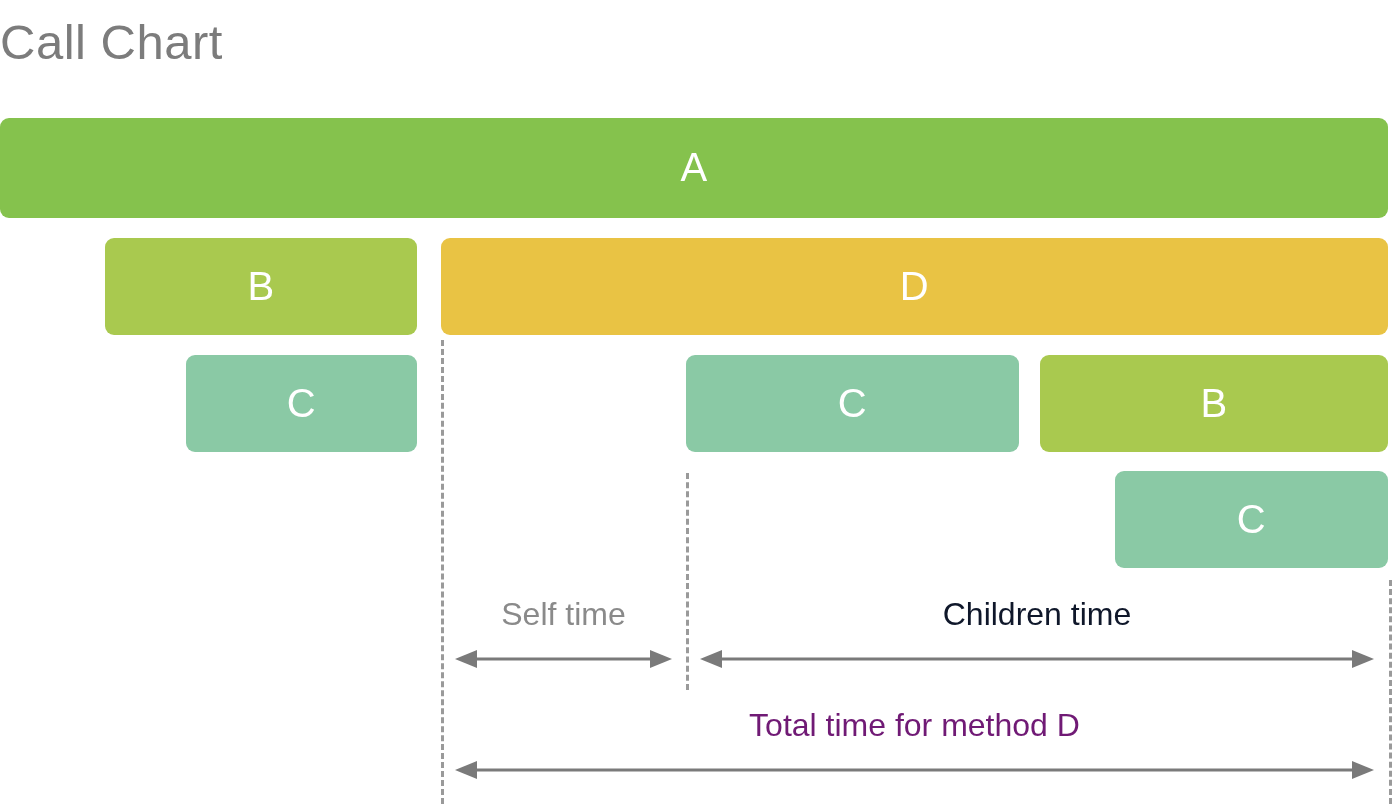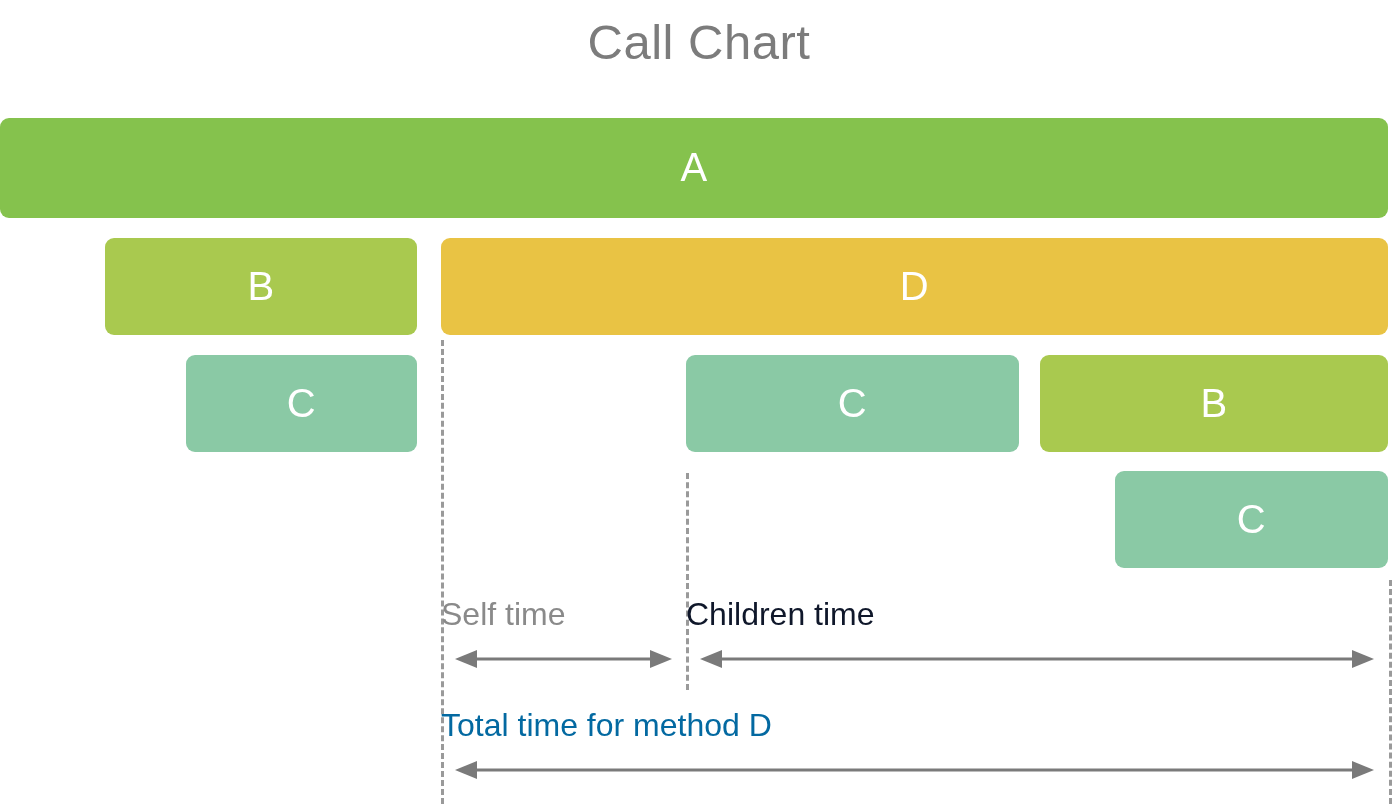--- a/index.html
+++ b/index.html
@@ -18,21 +18,21 @@
     background: #ffffff;
     overflow: hidden;
   }
 
   
   .chart-title {
     position: absolute;
     left: 0;
     top: 8px;
     width: 1398px;
-    text-align: center;
+    text-align: left;
     font-size: 49px;
     font-weight: 400;
     color: #7c7c7c;
     letter-spacing: 0.5px;
     line-height: 68px;
   }
 
   
   .bar {
     position: absolute;
@@ -57,20 +57,21 @@
   
   .guide {
     position: absolute;
     width: 0;
     border-left: 3px dashed #9a9a9a;
   }
 
   
   .measure-label {
     position: absolute;
+    text-align: center;
     color: #8a8a8a;
     font-size: 32px;
     font-weight: 400;
     line-height: 40px;
     white-space: nowrap;
   }
   .arrow-wrap {
     position: absolute;
     height: 26px;
   }
@@ -123,21 +124,21 @@
         </svg>
       </div>
       <div class="measure-label" style="left: 686px; top: 594px; width: 702px; color: #0f172a;">Children time</div>
       <div class="arrow-wrap" style="left: 700px; top: 646px; width: 674px;">
         <svg class="arrow-svg" viewBox="0 0 674 26" preserveAspectRatio="none" xmlns="http://www.w3.org/2000/svg">
           <line x1="22" y1="13" x2="652" y2="13" stroke="#7a7a7a" stroke-width="3"></line>
           <polygon points="0,13 22,4 22,22" fill="#7a7a7a"></polygon>
           <polygon points="674,13 652,4 652,22" fill="#7a7a7a"></polygon>
         </svg>
       </div>
-      <div class="measure-label" style="left: 441px; top: 705px; width: 947px; color: #0369a1;">Total time for method D</div>
+      <div class="measure-label" style="left: 441px; top: 705px; width: 947px; color: #701a75;">Total time for method D</div>
       <div class="arrow-wrap" style="left: 455px; top: 757px; width: 919px;">
         <svg class="arrow-svg" viewBox="0 0 919 26" preserveAspectRatio="none" xmlns="http://www.w3.org/2000/svg">
           <line x1="22" y1="13" x2="897" y2="13" stroke="#7a7a7a" stroke-width="3"></line>
           <polygon points="0,13 22,4 22,22" fill="#7a7a7a"></polygon>
           <polygon points="919,13 897,4 897,22" fill="#7a7a7a"></polygon>
         </svg>
       </div>
     </div>
 
 </div>

